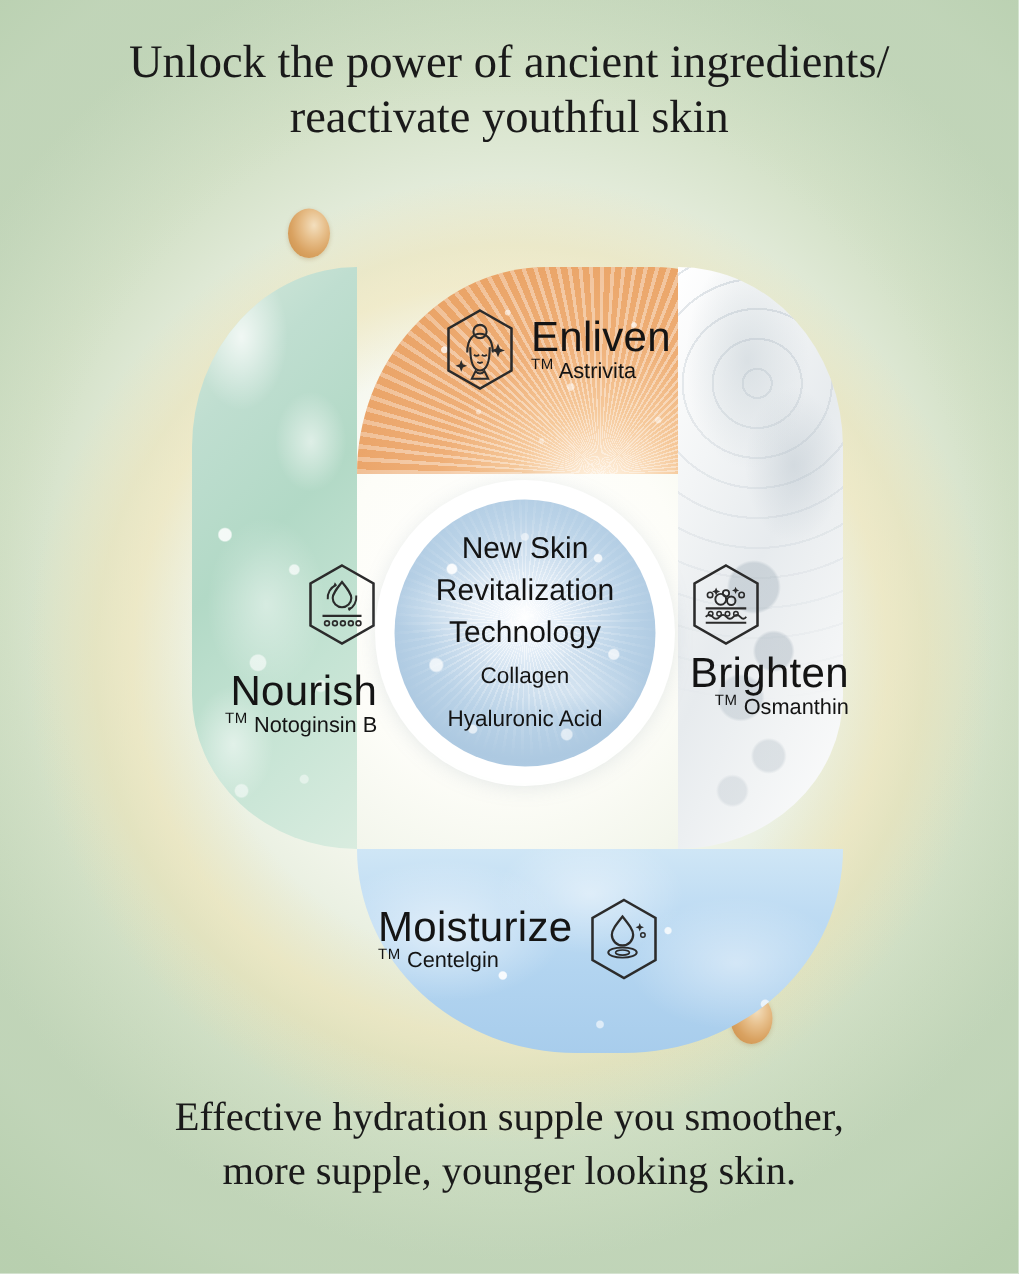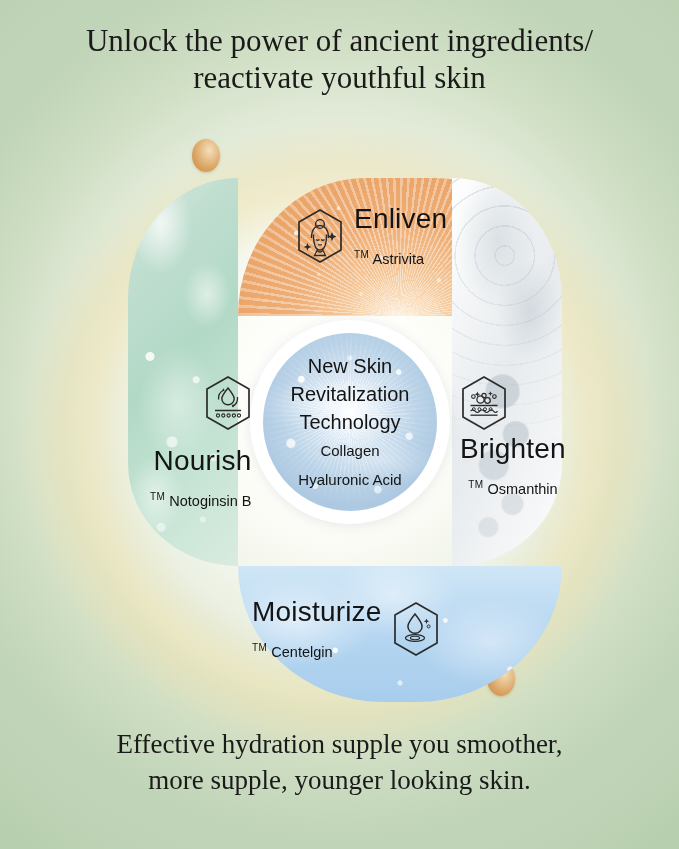--- a/index.html
+++ b/index.html
@@ -275,21 +275,21 @@
     letter-spacing: 0.2px;
     white-space: nowrap;
   }
   .qtm {
     font-size: 10px;
     vertical-align: super;
     letter-spacing: 0.4px;
   }
   .qsub {
     font-size: 14.5px;
-    margin-top: 17px;
+    margin-top: 0;
     white-space: nowrap;
   }
 
   .lbl-enliven    { left: 296px; top: 205px; }
   .lbl-enliven .qtext { text-align: left; }
   .lbl-nourish    { left: 150px; top: 375px; flex-direction: column; align-items: flex-end; gap: 16px; }
   .lbl-brighten   { left: 460px; top: 375px; flex-direction: column; align-items: flex-start; gap: 4px; }
   .lbl-moisturize { left: 252px; top: 598px; }
 
   .hexicon { flex: 0 0 auto; display: block; }
@@ -466,21 +466,21 @@
       <path d="M17.4 16.6 l0.8 1.9 1.9 0.8 -1.9 0.8 -0.8 1.9 -0.8-1.9 -1.9-0.8 1.9-0.8 z" fill="#2b2b2b"></path>
       <path d="M30.4 16.2 l0.7 1.7 1.7 0.7 -1.7 0.7 -0.7 1.7 -0.7-1.7 -1.7-0.7 1.7-0.7 z" fill="#2b2b2b"></path>
       <line x1="10.5" y1="30.5" x2="37.5" y2="30.5" stroke="#2b2b2b" stroke-width="1.5"></line>
       <path d="M10.5 36.2 q2.3 -2.6 4.6 0 q2.3 2.6 4.6 0 q2.3 -2.6 4.6 0 q2.3 2.6 4.6 0 q2.3 -2.6 4.6 0 q2.3 2.6 4.0 0" fill="none" stroke="#2b2b2b" stroke-width="1.2"></path>
       <circle cx="13.8" cy="34.2" r="1.5" fill="none" stroke="#2b2b2b" stroke-width="1"></circle>
       <circle cx="19.4" cy="34.2" r="1.5" fill="none" stroke="#2b2b2b" stroke-width="1"></circle>
       <circle cx="25" cy="34.2" r="1.5" fill="none" stroke="#2b2b2b" stroke-width="1"></circle>
       <circle cx="30.6" cy="34.2" r="1.5" fill="none" stroke="#2b2b2b" stroke-width="1"></circle>
       <line x1="10.5" y1="40.2" x2="37.5" y2="40.2" stroke="#2b2b2b" stroke-width="1.3"></line>
     </svg>
-    <div class="qtext" style="text-align:center">
+    <div class="qtext" style="text-align:right">
       <div class="qname"><span>Brighten</span></div>
       <div class="qsub">
         <span class="qtm">TM</span>
         <span>Osmanthin</span>
       </div>
     </div>
   </div>
 
   <div class="qlabel lbl-moisturize">
     <div class="qtext" style="text-align:left">

